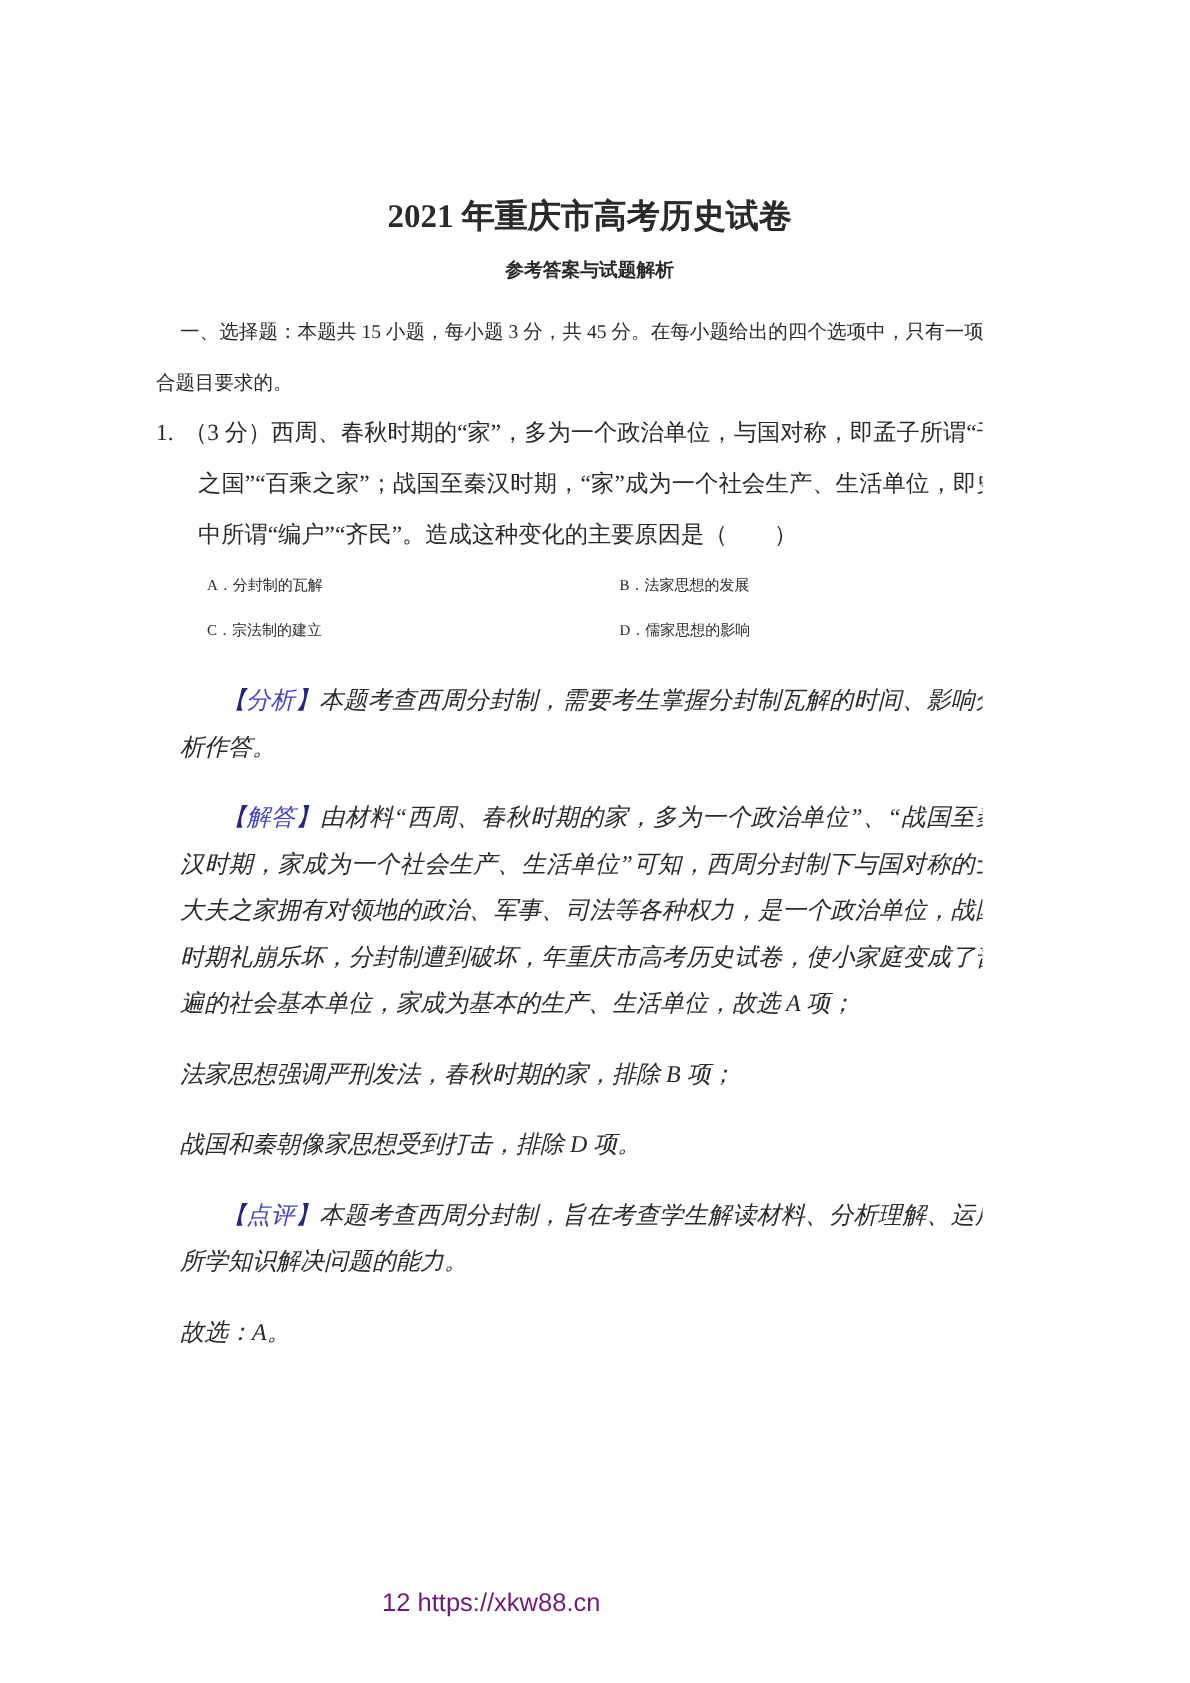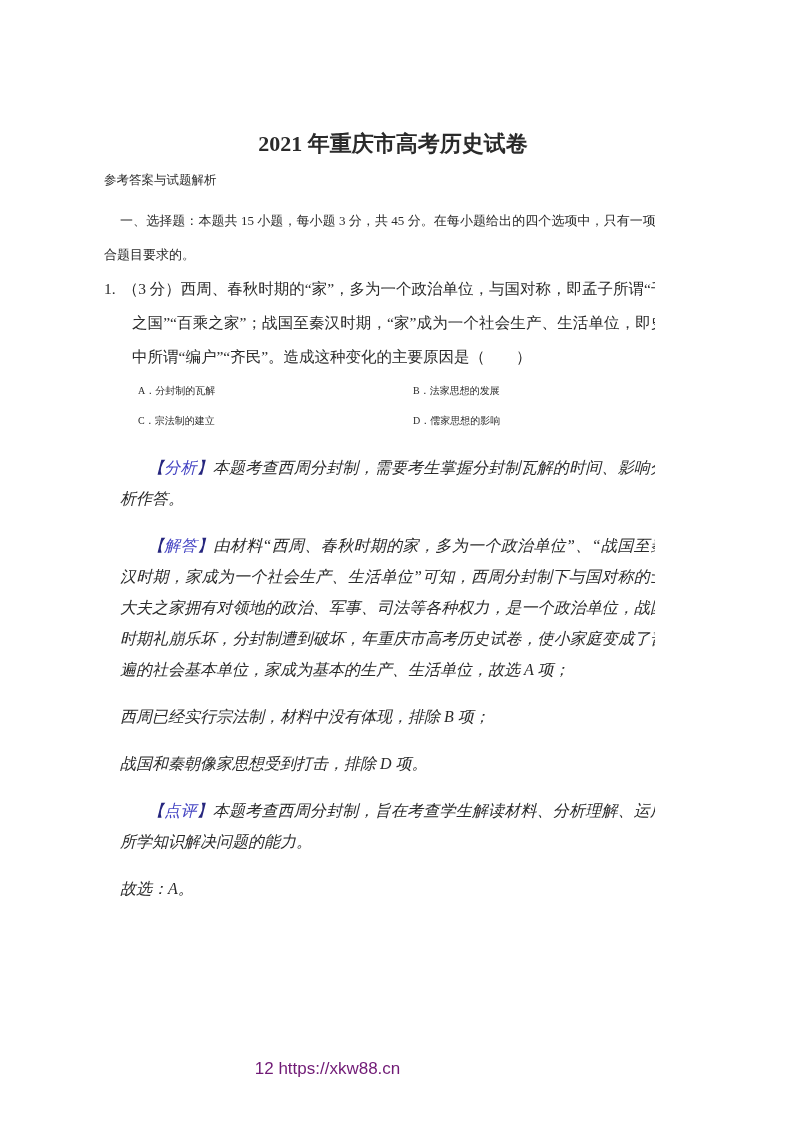--- a/index.html
+++ b/index.html
@@ -20,23 +20,23 @@
   }
   .title {
     margin: 0 0 15px 0;
     text-align: center;
     font-size: 22px;
     font-weight: bold;
     line-height: 26px;
   }
   .subtitle {
     margin: 0 0 15px 0;
-    text-align: left;
+    text-align: center;
     font-size: 12.5px;
-    font-weight: normal;
+    font-weight: bold;
     line-height: 17px;
   }
   .section-heading {
     margin: 0;
     font-size: 13px;
     font-weight: normal;
     line-height: 34px;
     text-indent: 16px;
     text-align: justify;
   }
@@ -101,21 +101,21 @@
         <div class="opt-row">
           <span class="opt-left">C．宗法制的建立</span>
             <span>D．儒家思想的影响</span>
         </div>
       </div>
 
       <p class="expl indent"><span class="bracket">【</span><span class="blabel">分析</span><span class="bracket">】</span><span>本题考查西周分封制，需要考生掌握分封制瓦解的时间、影响分析作答。</span></p>
 
       <p class="expl indent"><span class="bracket">【</span><span class="blabel">解答</span><span class="bracket">】</span><span>由材料“西周、春秋时期的家，多为一个政治单位”、“战国至秦汉时期，家成为一个社会生产、生活单位”可知，西周分封制下与国对称的士大夫之家拥有对领地的政治、军事、司法等各种权力，是一个政治单位，战国时期礼崩乐坏，分封制遭到破坏，年重庆市高考历史试卷，使小家庭变成了普遍的社会基本单位，家成为基本的生产、生活单位，故选 A 项；</span></p>
 
-      <p class="expl">西周已经实行宗法制，材料中没有体现，排除 B 项；</p>
+      <p class="expl">法家思想强调严刑发法，春秋时期的家，排除 B 项；</p>
       <p class="expl">战国和秦朝像家思想受到打击，排除 D 项。</p>
       <p class="expl indent"><span class="bracket">【</span><span class="blabel">点评</span><span class="bracket">】</span><span>本题考查西周分封制，旨在考查学生解读材料、分析理解、运用所学知识解决问题的能力。</span></p>
 
       <p class="expl">故选：A。</p>
     </div>
 
 
   </div>
 
   <div class="footer"><span>12</span> <span>https://xkw88.cn</span></div>

